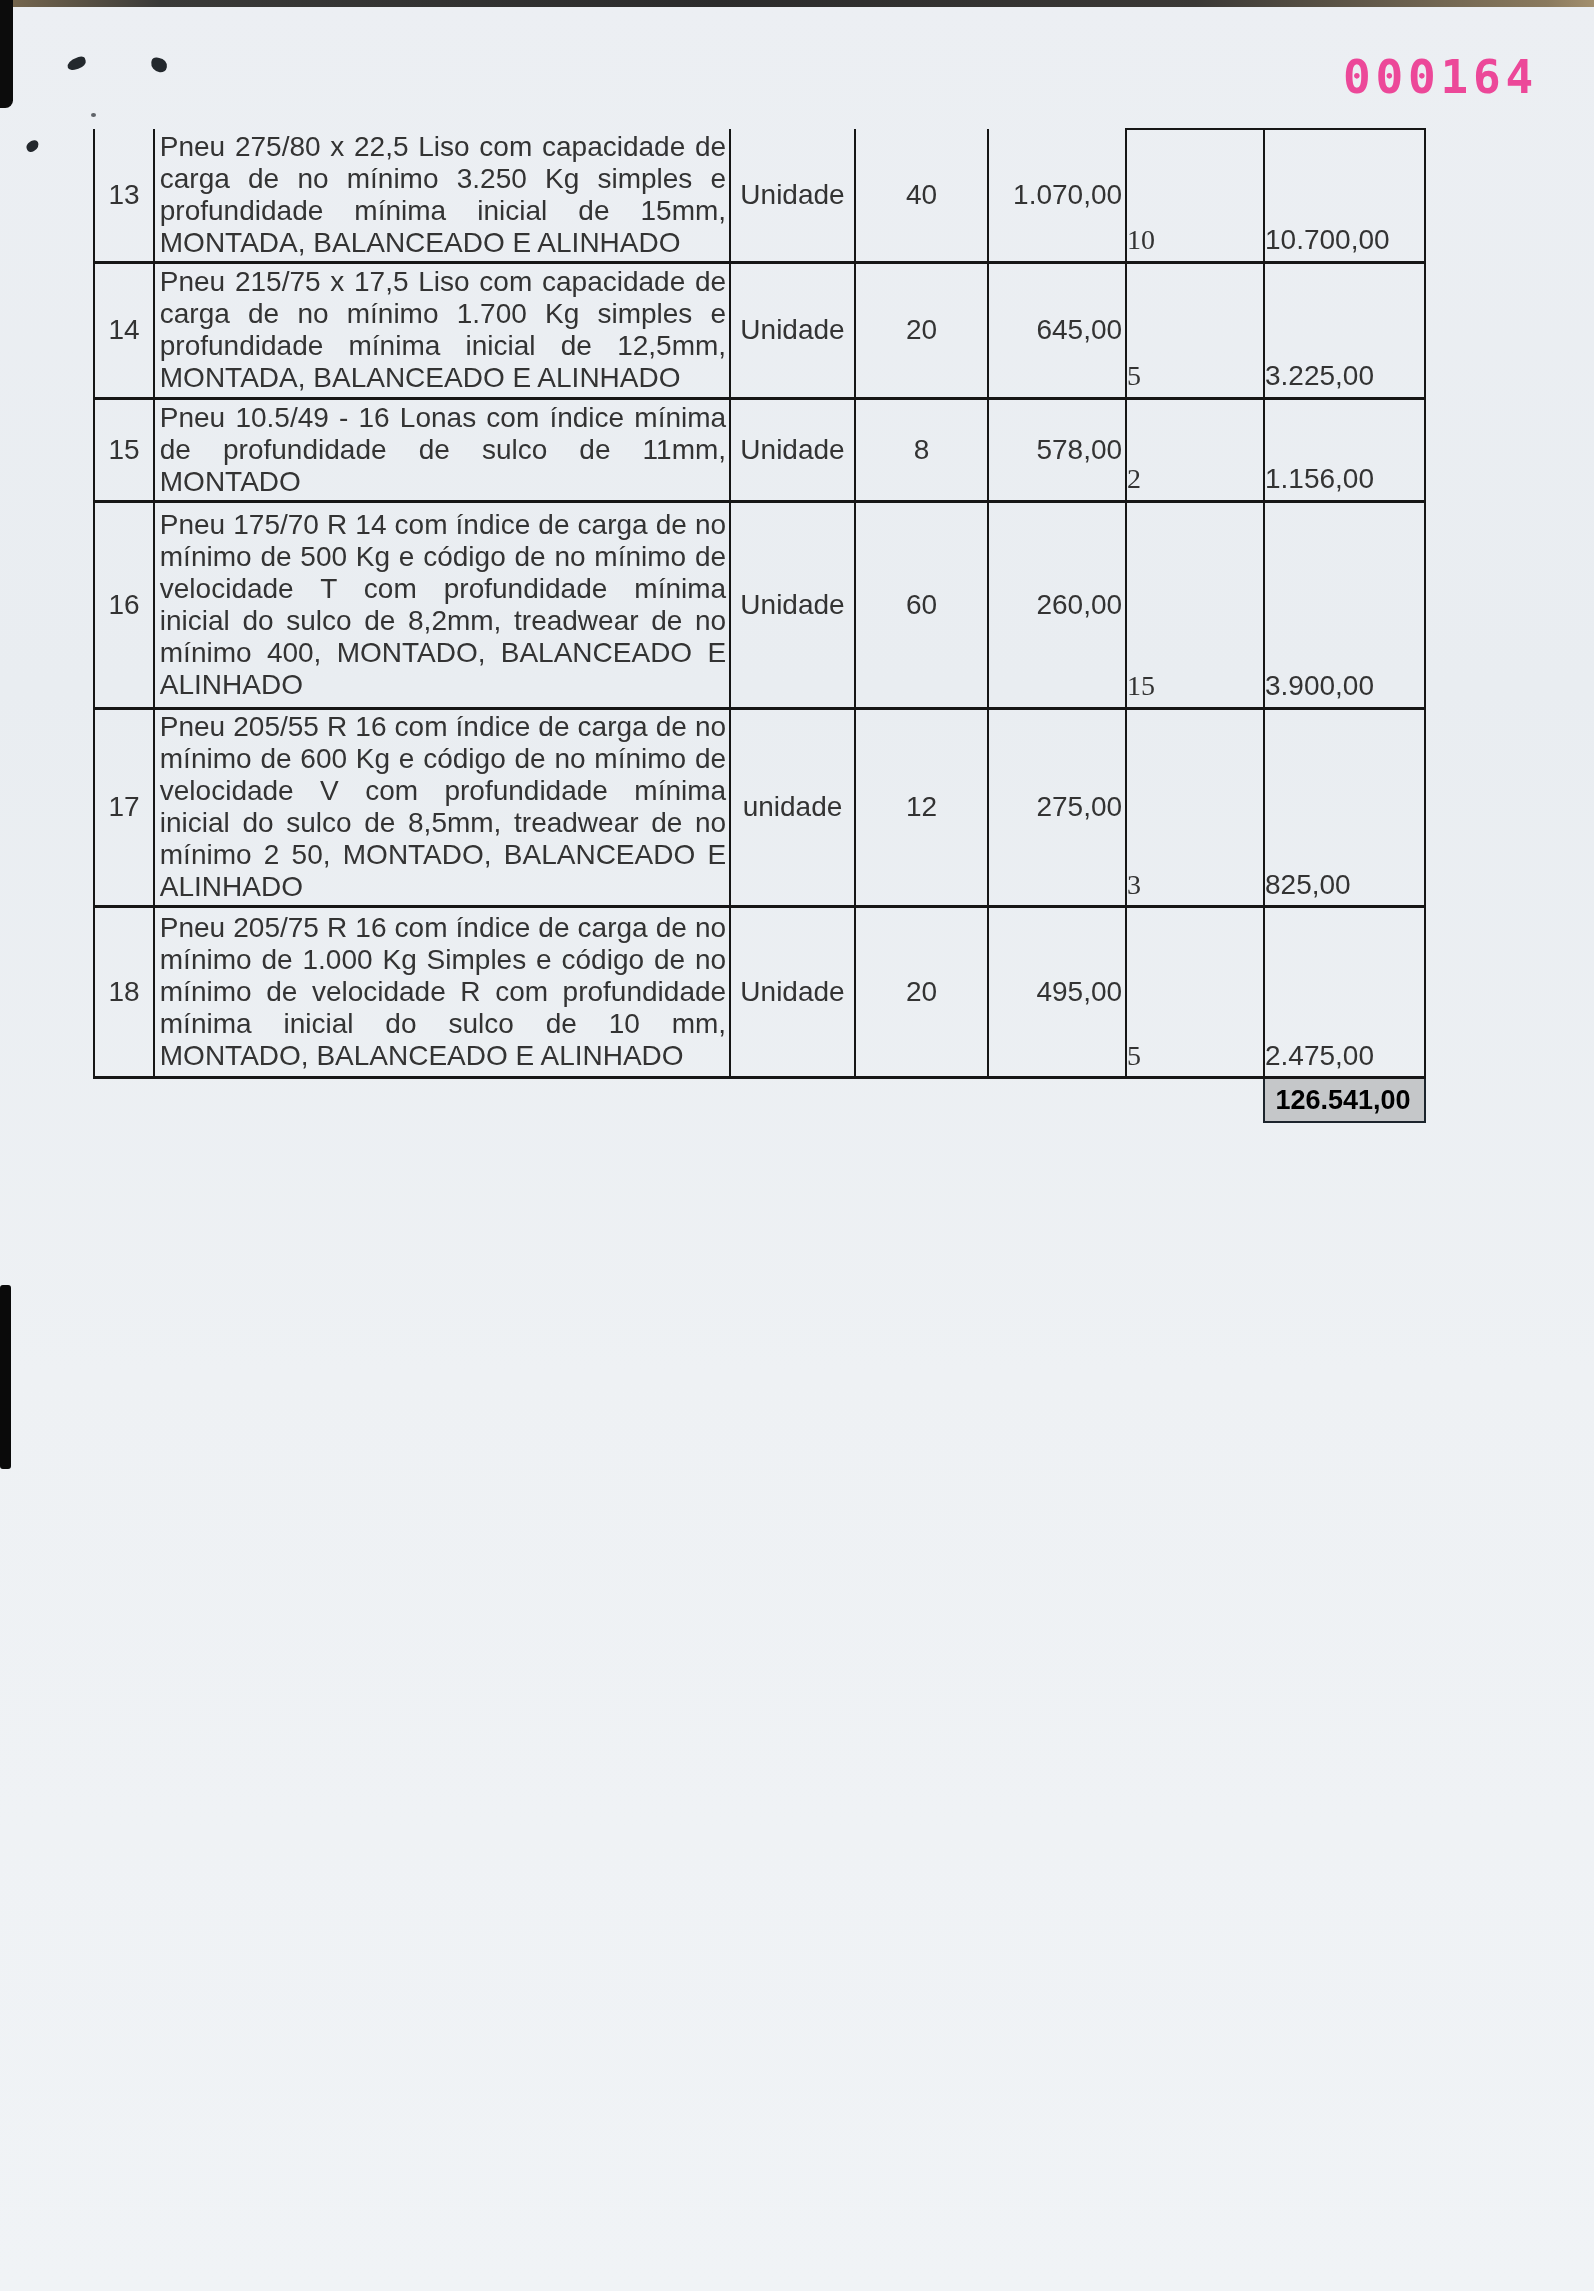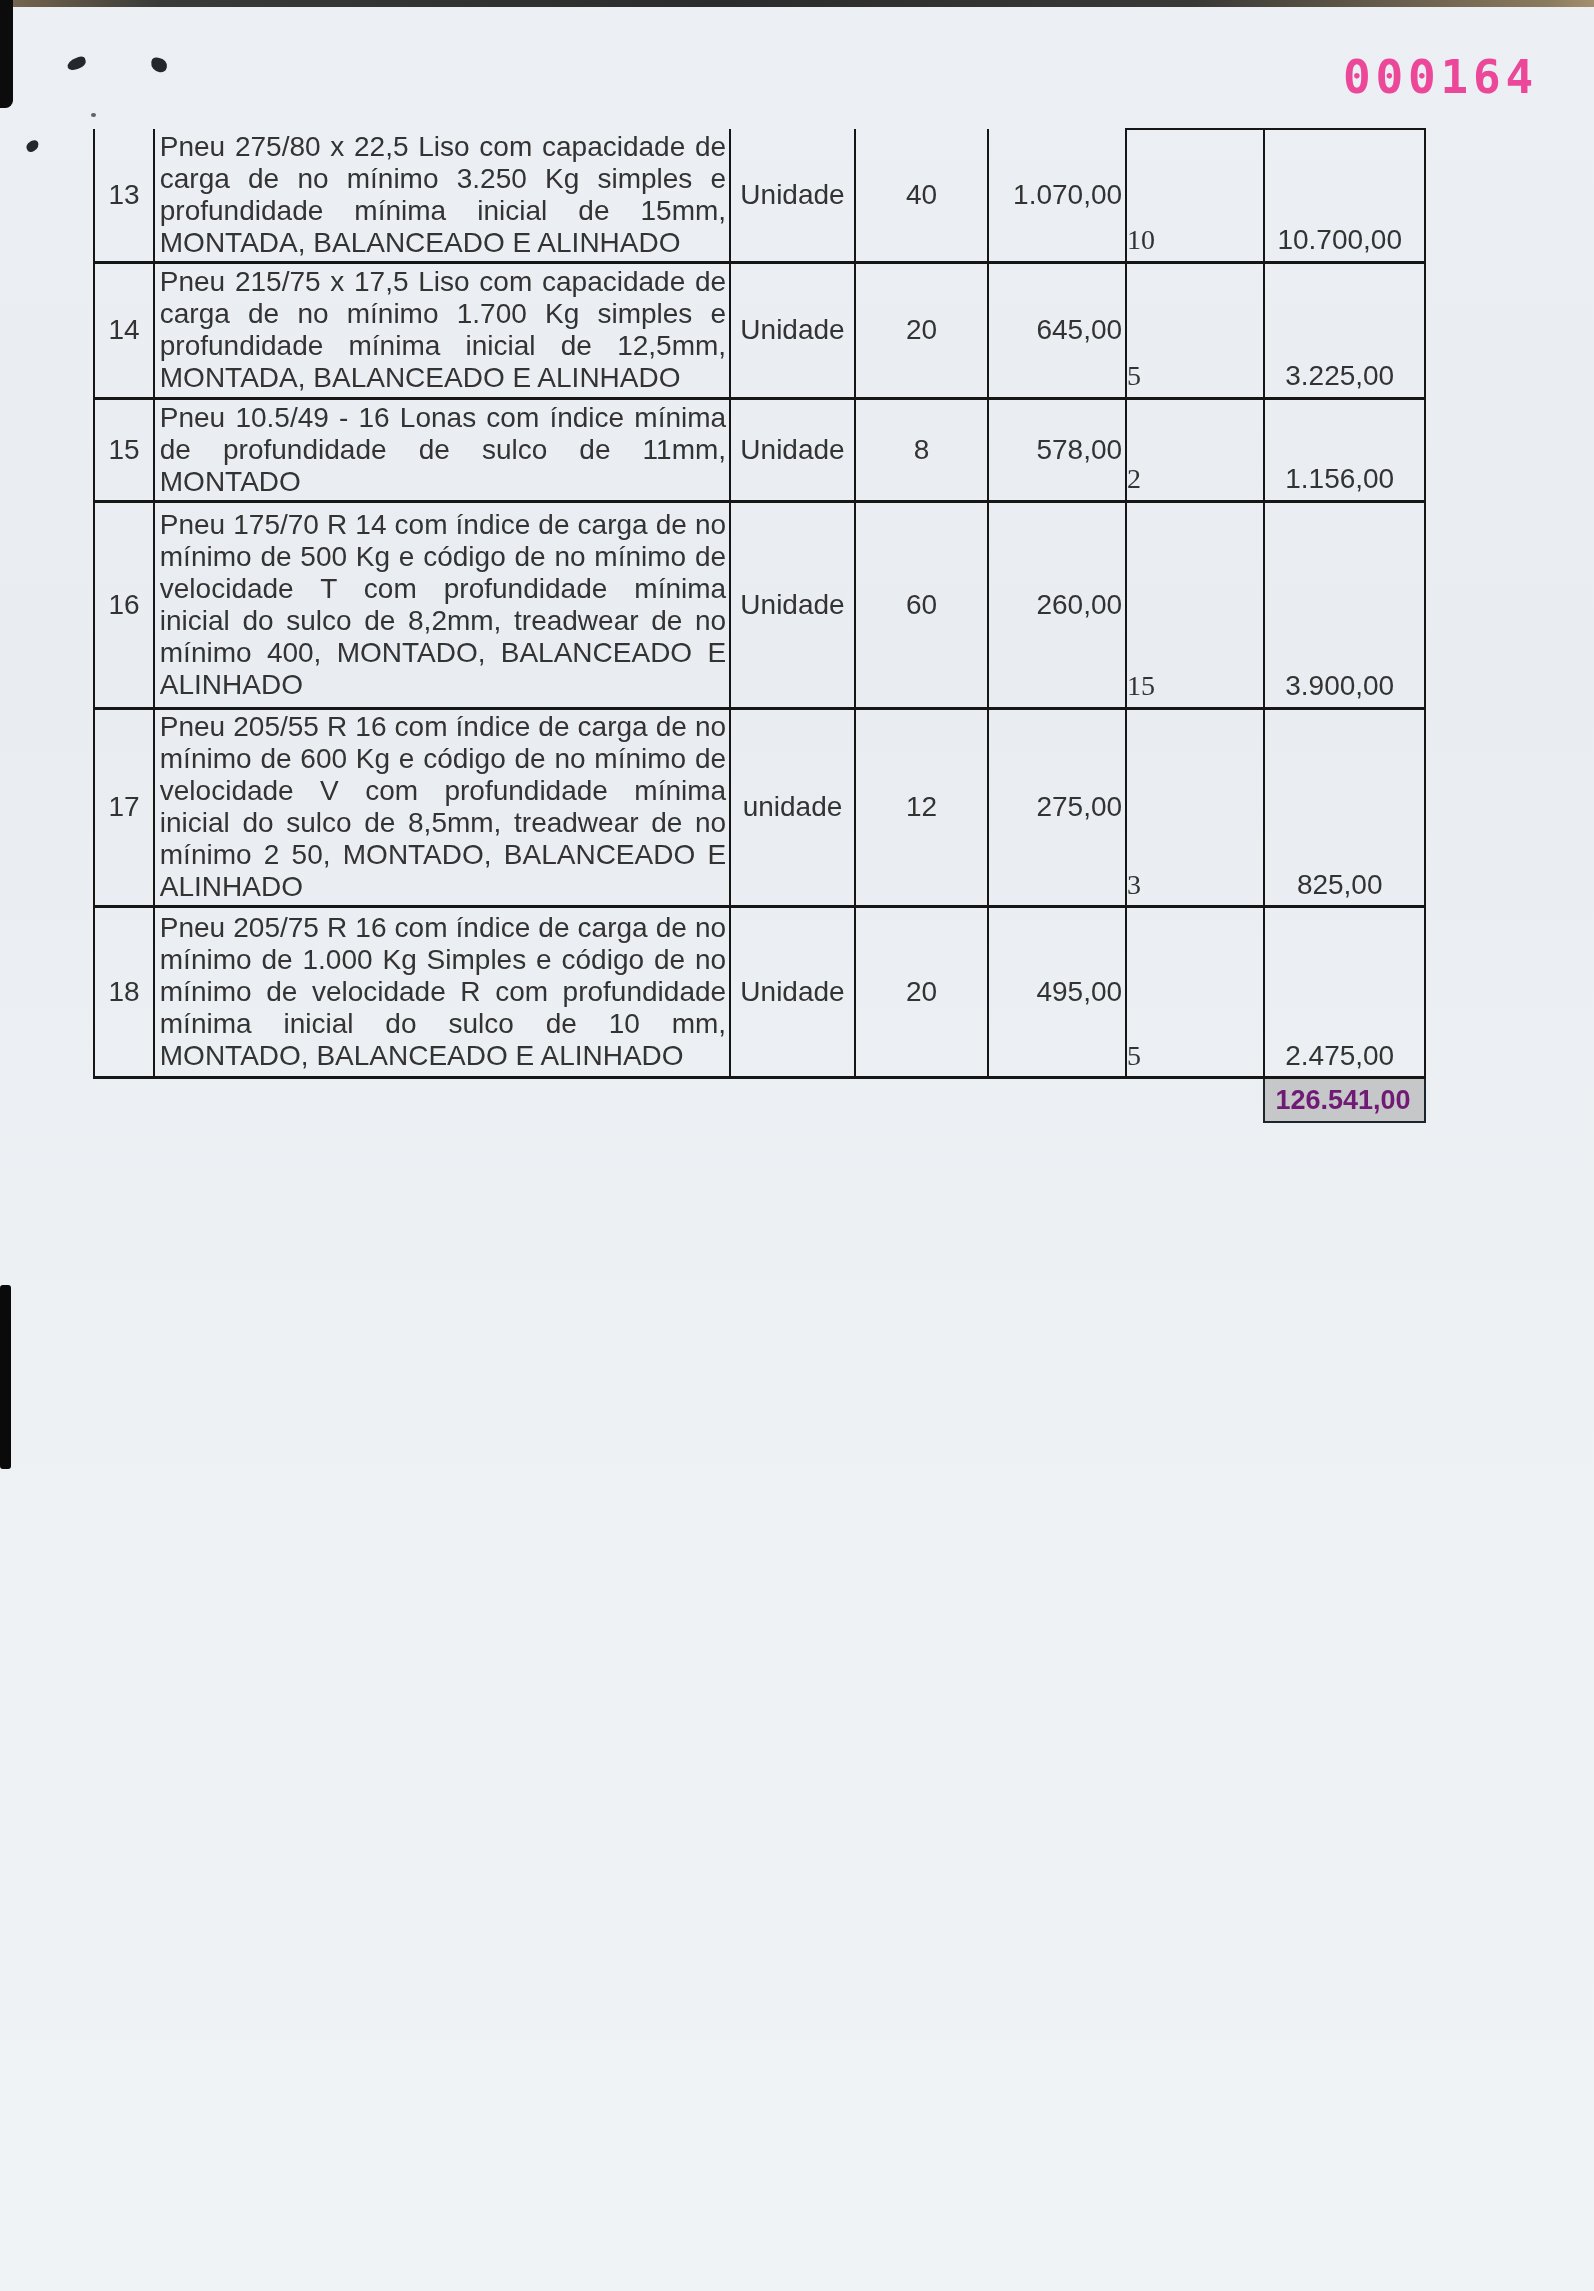--- a/index.html
+++ b/index.html
@@ -72,29 +72,29 @@
   td.item{text-align:center;}
   td.desc{
     text-align:justify;
     line-height:32px;
     padding:1.9px 2.9px 1.9px 4.8px;
   }
   td.desc.single{text-align:left;padding-left:7.7px;}
   td.unit,td.qty{text-align:center;}
   td.price{text-align:right;padding-right:2.9px;}
   td.qty2{text-align:left;vertical-align:bottom;padding:0 2.9px 4.8px 0;font-family:Liberation Serif, serif;}
-  td.total{text-align:center;vertical-align:bottom;padding:0 9.6px 4.8px 0;}
+  td.total{text-align:left;vertical-align:bottom;padding:0 9.6px 4.8px 0;}
   tr.r19 td.qty2,tr.r19 td.total{vertical-align:middle;padding-bottom:0;}
 
   tr.rtotal td{border:none;background:transparent;}
   tr.rtotal td.grand-total{
     border:2.9px solid #1c242c;
     background:#c5c7c9;
     text-align:right;padding-right:13.4px;
-    font-weight:bold;font-size:27px;color:#701a75;
+    font-weight:bold;font-size:27px;color:#000000;
     vertical-align:middle;
   }
 </style>
 </head>
 <body>
 
 <div class="top-strip"></div>
 <div class="edge-bar-top"></div>
 <div class="edge-bar-mid"></div>
 <div class="smudge s1"></div>

